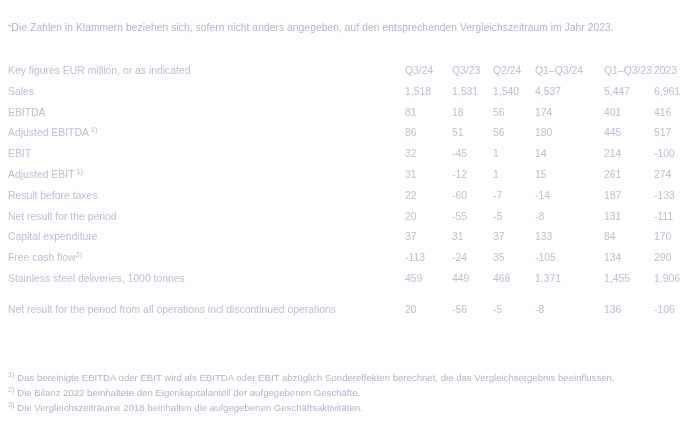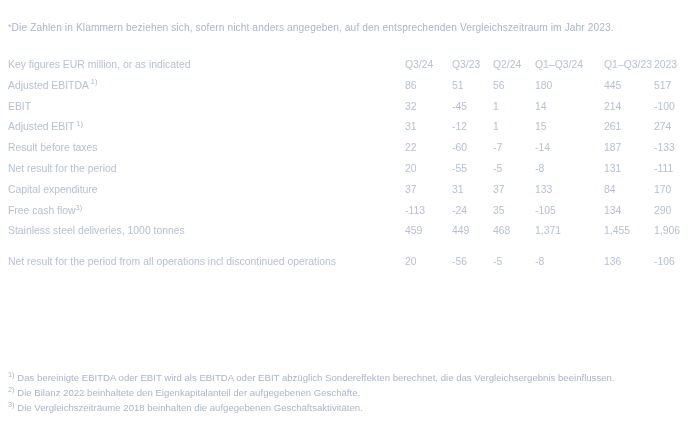--- a/index.html
+++ b/index.html
@@ -37,21 +37,21 @@
   .top-note .star {
     font-size: 9px;
     vertical-align: top;
     line-height: 13px;
   }
 
   
   table.kf {
     position: absolute;
     left: 8px;
-    top: 55px;
+    top: 61px;
     width: 680px;
     border-collapse: collapse;
     font-size: 10.4px;
     table-layout: fixed;
   }
   table.kf td, table.kf th {
     padding: 0;
     margin: 0;
     border: none;
     font-weight: normal;
@@ -144,20 +144,38 @@
         <th class="num">Q3/24</th>
         <th class="num">Q3/23</th>
         <th class="num">Q2/24</th>
         <th class="num">Q1–Q3/24</th>
         <th class="num">Q1–Q3/23</th>
         <th class="num">2023</th>
       </tr>
     </thead>
     <tbody id="table-body">
         <tr>
+          <td class="label-cell">Sales</td>
+          <td class="num bold-val">1,518</td>
+          <td class="num dim-val">1,531</td>
+          <td class="num dim-val">1,540</td>
+          <td class="num bold-val">4,537</td>
+          <td class="num dim-val">5,447</td>
+          <td class="num dim-val">6,961</td>
+        </tr>
+        <tr>
+          <td class="label-cell">EBITDA</td>
+          <td class="num bold-val">81</td>
+          <td class="num dim-val">18</td>
+          <td class="num dim-val">56</td>
+          <td class="num bold-val">174</td>
+          <td class="num dim-val">401</td>
+          <td class="num dim-val">416</td>
+        </tr>
+        <tr>
           <td class="label-cell">Adjusted EBITDA<sup class="fn sp">1)</sup></td>
           <td class="num bold-val">86</td>
           <td class="num dim-val">51</td>
           <td class="num dim-val">56</td>
           <td class="num bold-val">180</td>
           <td class="num dim-val">445</td>
           <td class="num dim-val">517</td>
         </tr>
         <tr>
           <td class="label-cell">EBIT</td>

